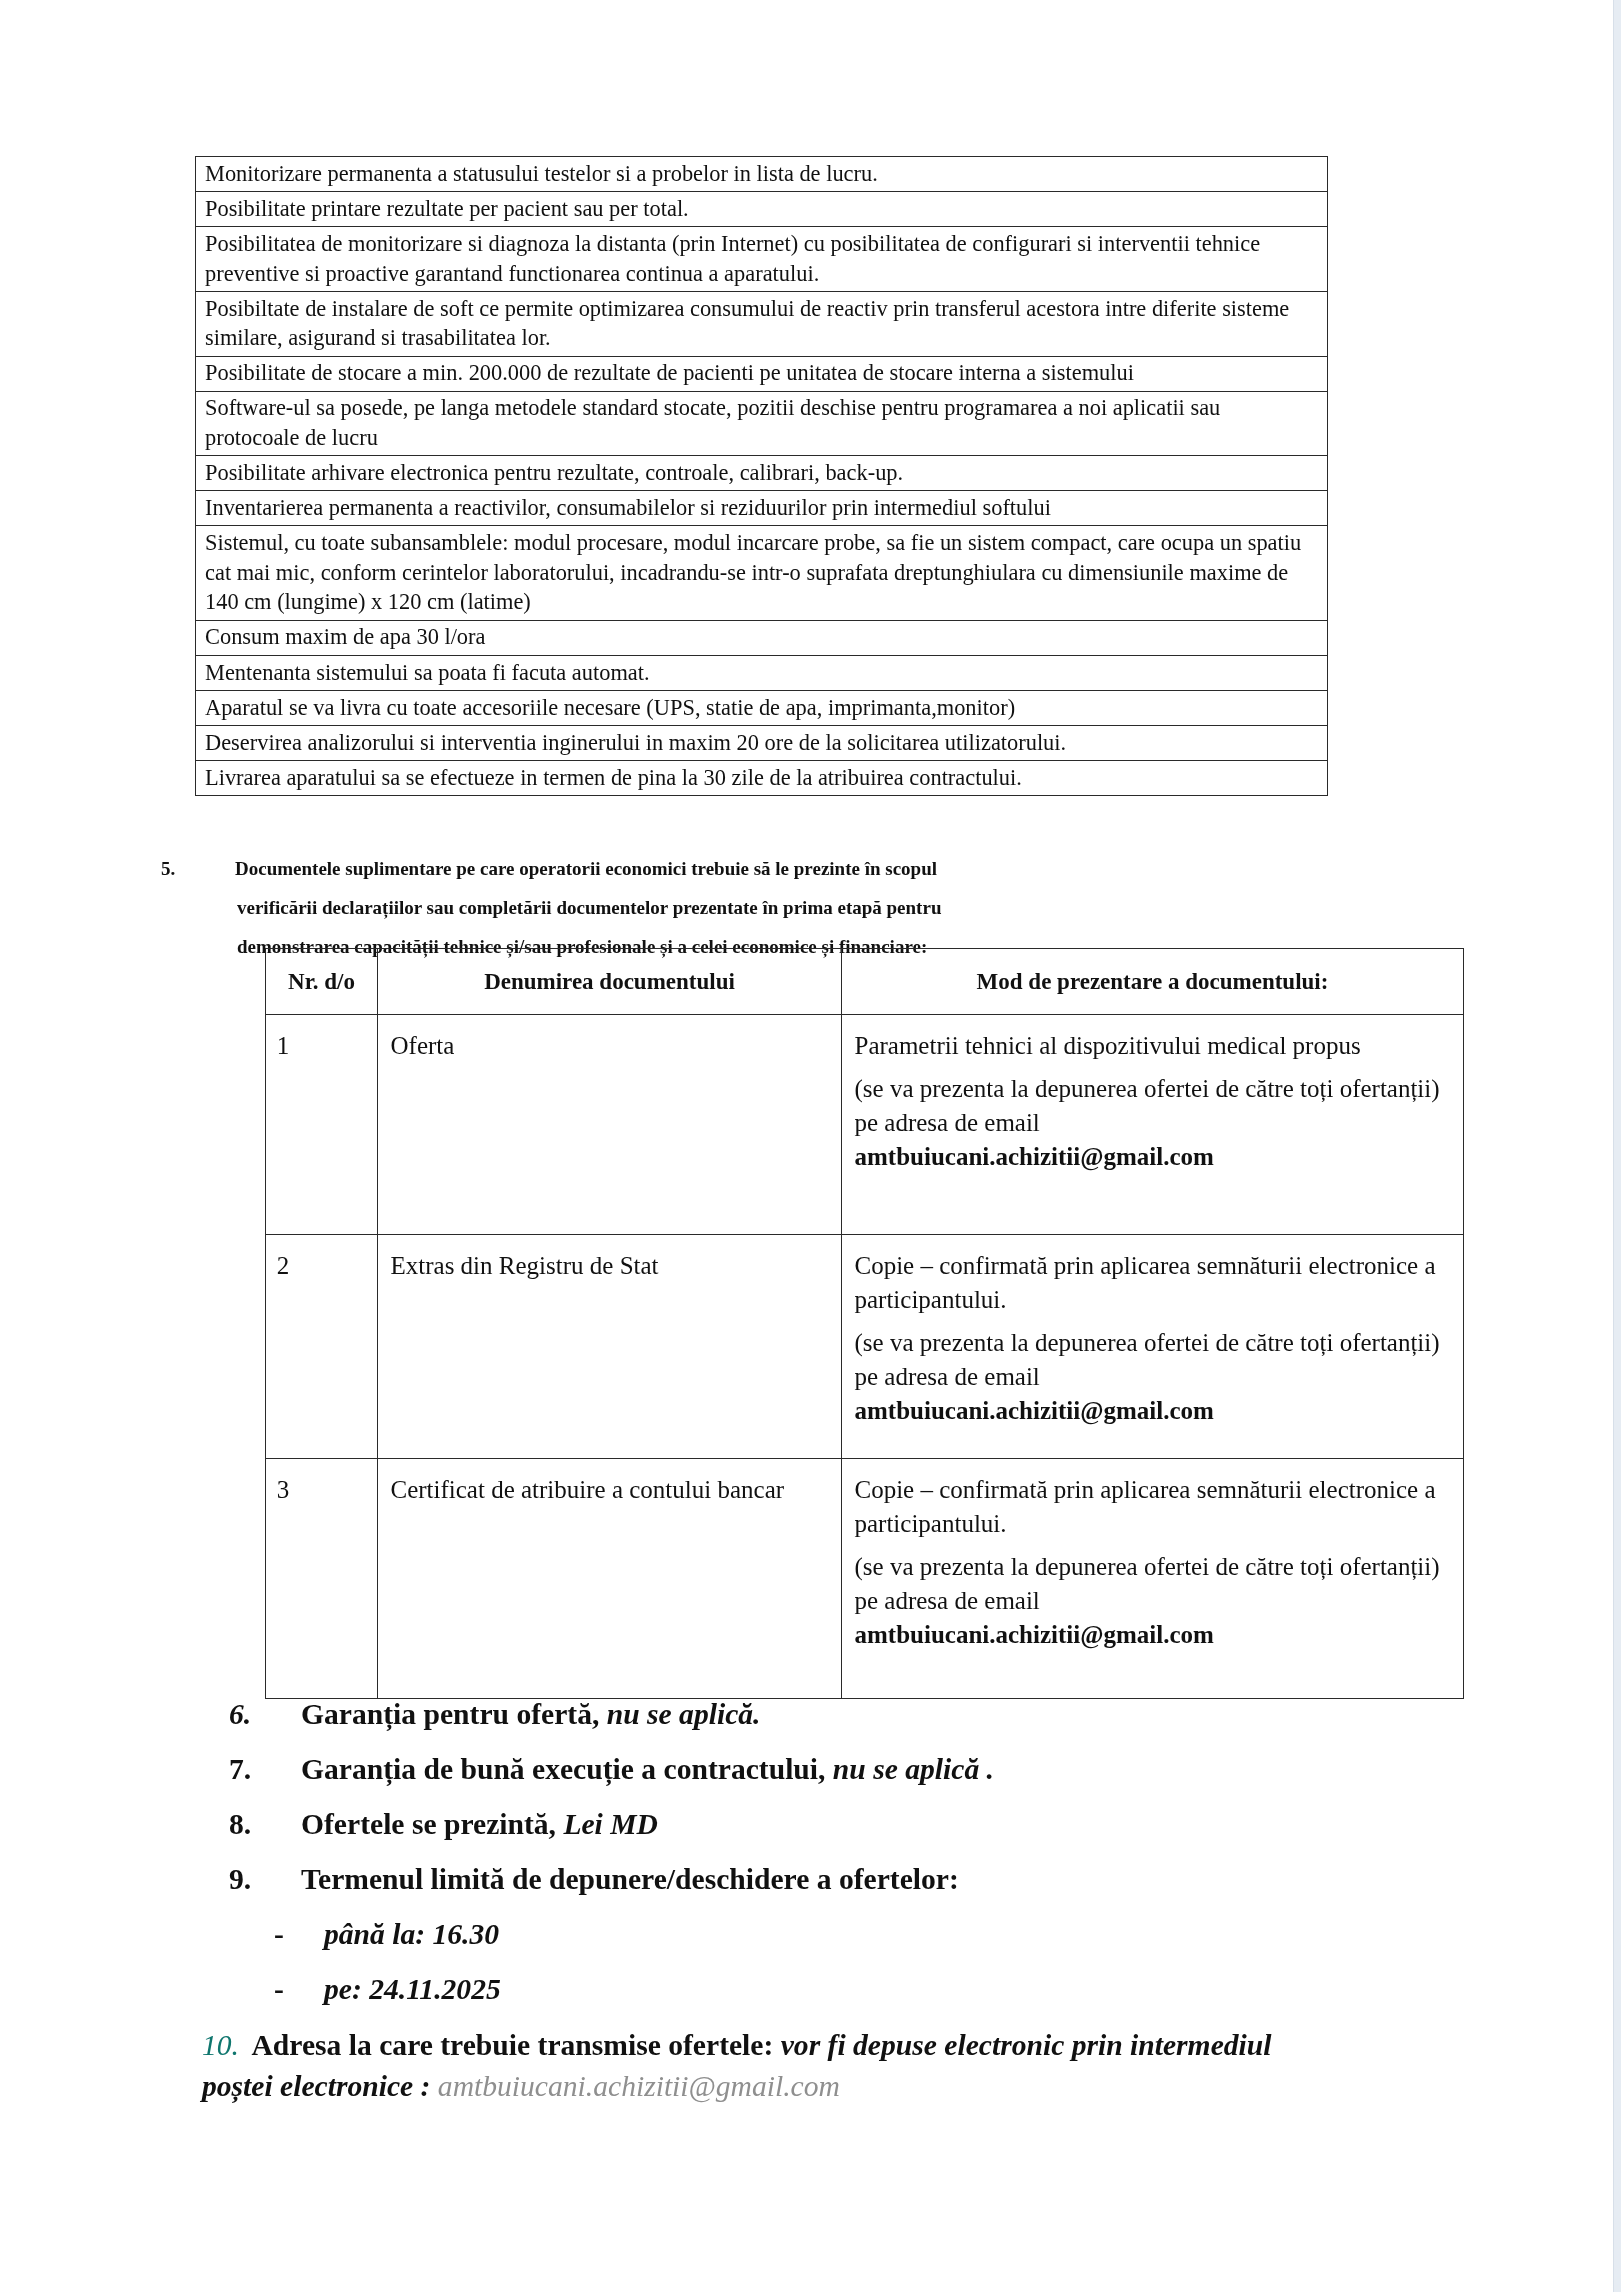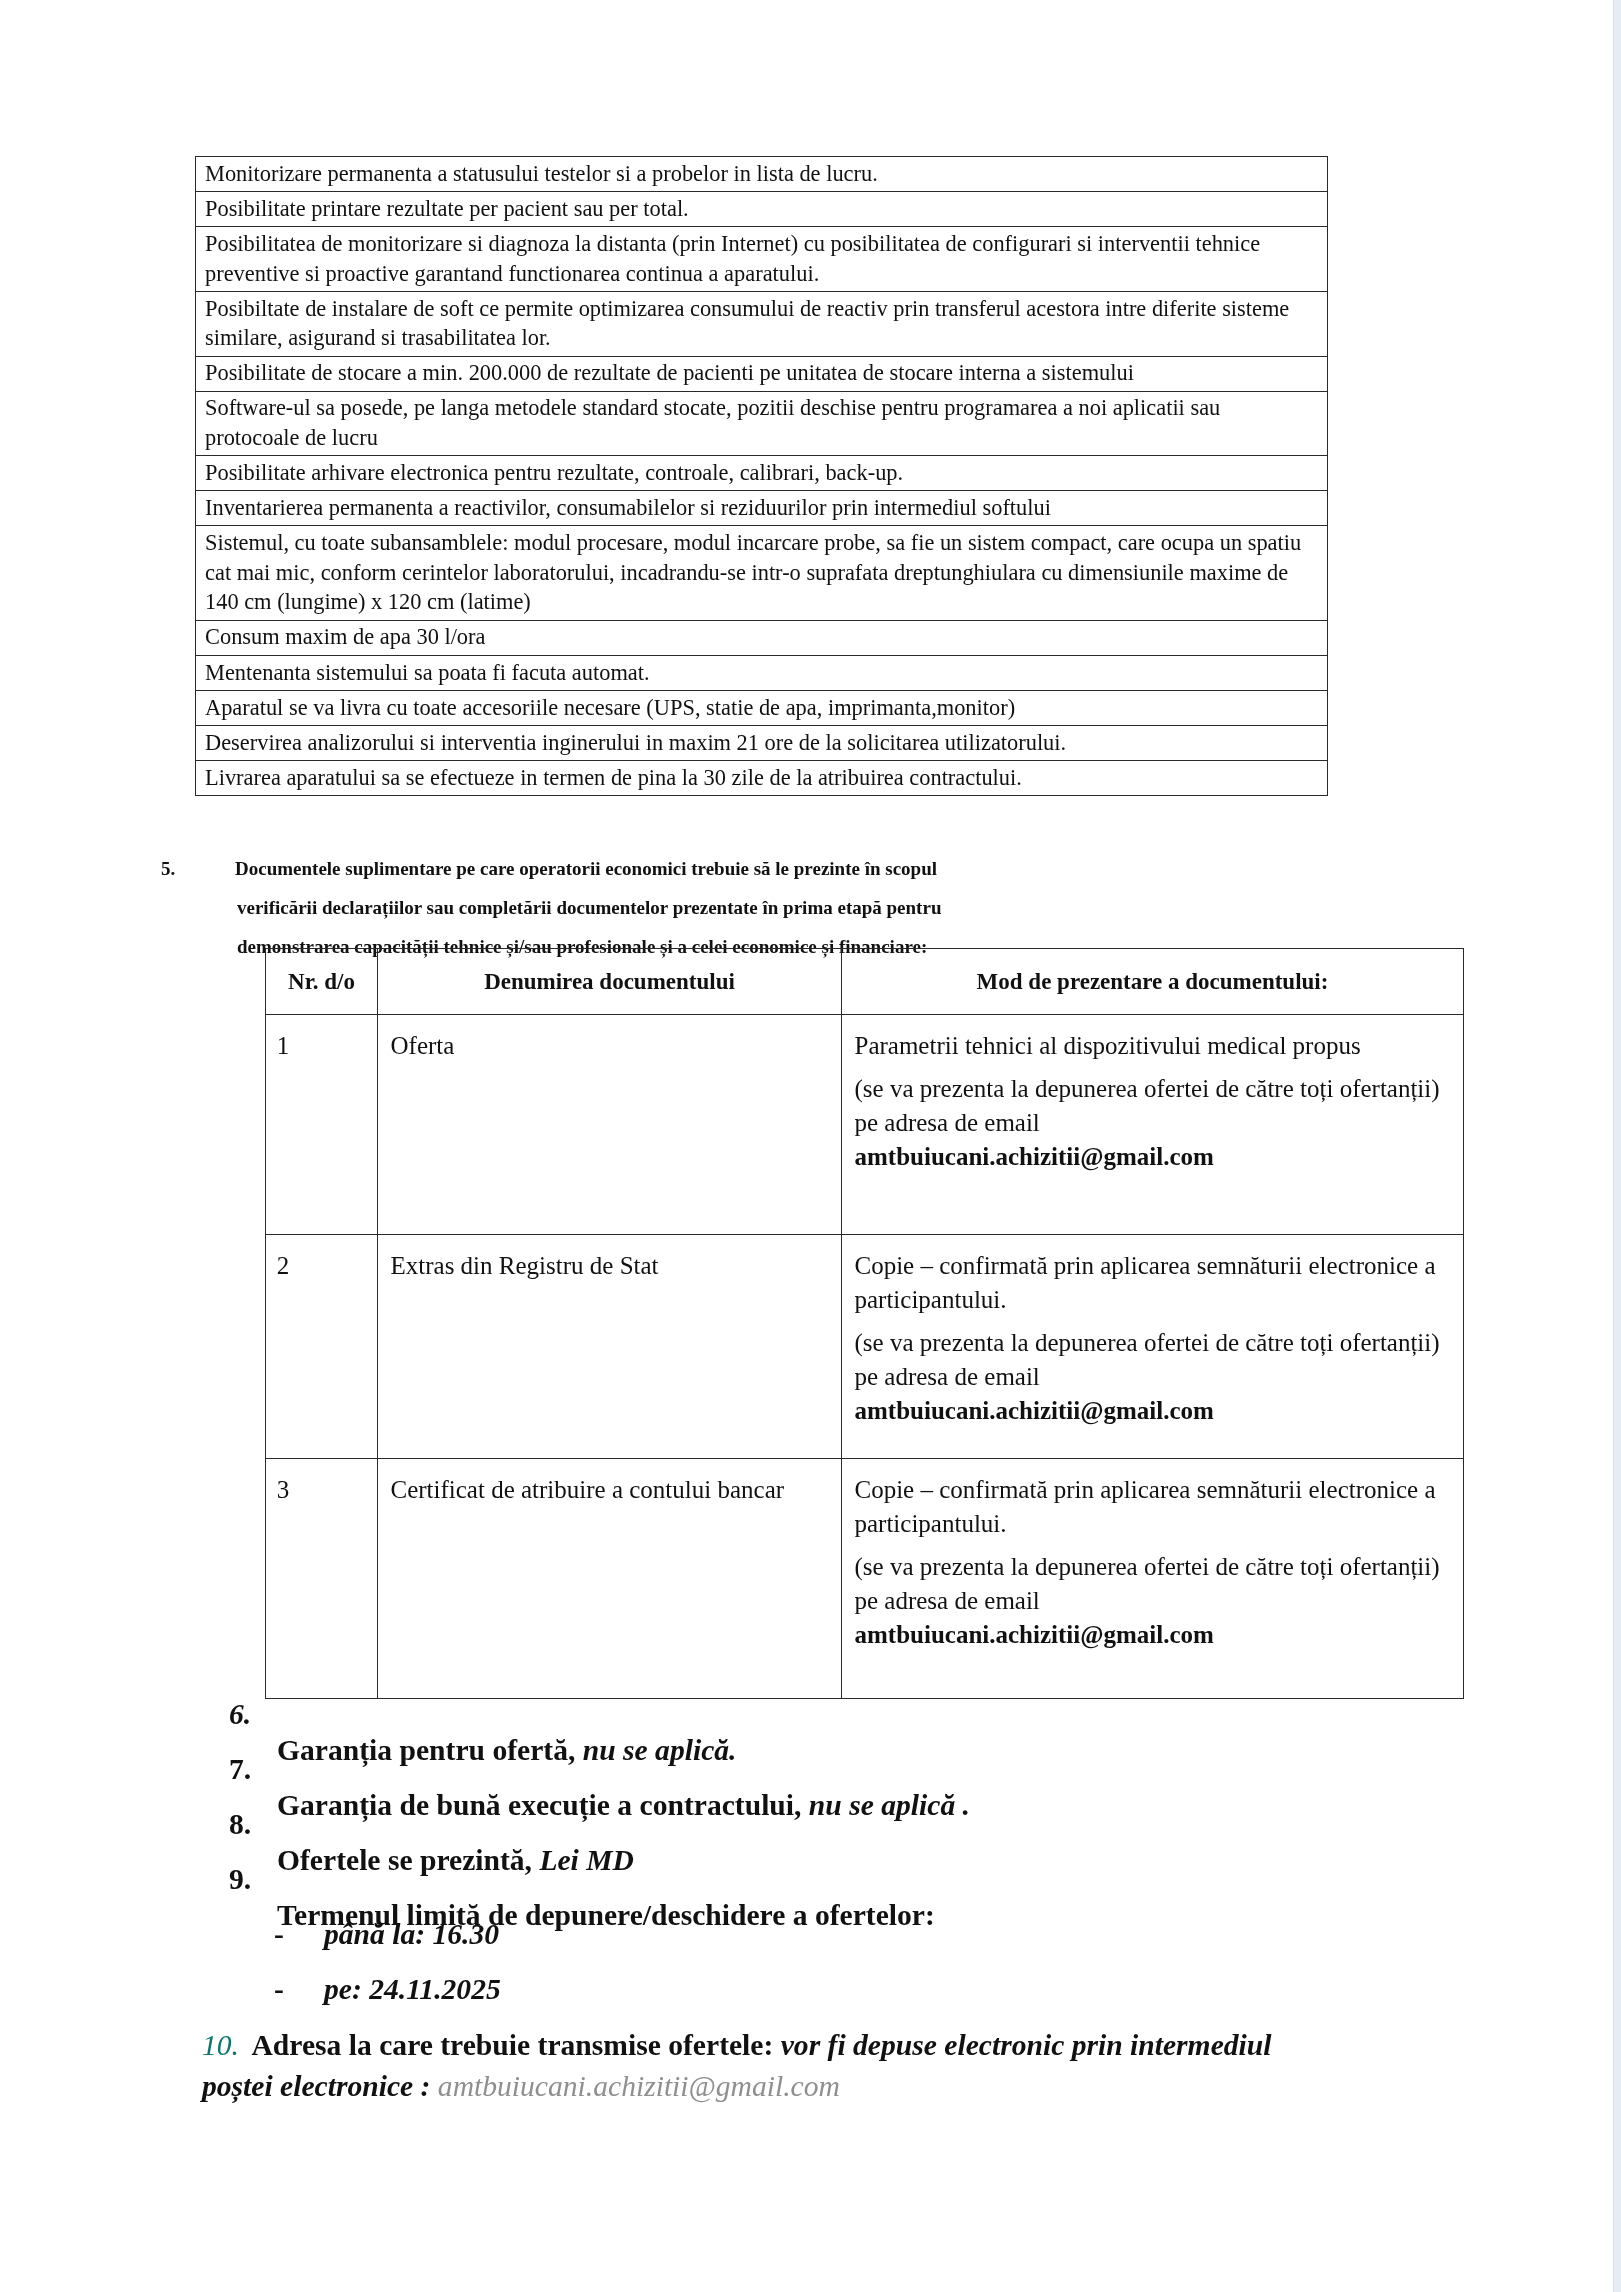--- a/index.html
+++ b/index.html
@@ -49,21 +49,21 @@
     .doc-table p { margin: 0 0 9px 0; }
     .doc-table .email { font-weight: bold; }
     
     .items {
       position: absolute; left: 229px; top: 1695px; width: 1272px;
       font-size: 29.6px; font-weight: bold;
     }
     .item { position: relative; height: 55px; line-height: 39px; }
     .item .num { position: absolute; left: 0; top: 0; }
     .item .num.it { font-style: italic; }
-    .item .txt { position: absolute; left: 48px; top: 0; white-space: nowrap; margin-top: 36px; }
+    .item .txt { position: absolute; left: 72px; top: 0; white-space: nowrap; }
     .item .it { font-style: italic; }
     .sub { position: relative; height: 55px; line-height: 39px; font-style: italic; }
     .sub .dash { position: absolute; left: 45px; font-style: normal; }
     .sub .txt { position: absolute; left: 95px; }
     .item10 { position: relative; line-height: 41px; margin-left: -27px; width: 1299px; }
     .item10 .n10 { color: #0f766e; font-style: italic; font-weight: normal; margin-right: 12.5px; }
     .item10 .it { font-style: italic; }
     .item10 .gray-email { color: #8f8f8f; font-style: italic; font-weight: normal; }
   </style>
 </head>
@@ -103,21 +103,21 @@
     <tr>
         <td>Consum maxim de apa 30 l/ora</td>
       </tr>
     <tr>
         <td>Mentenanta sistemului sa poata fi facuta automat.</td>
       </tr>
     <tr>
         <td>Aparatul se va livra cu toate accesoriile necesare (UPS, statie de apa, imprimanta,monitor)</td>
       </tr>
     <tr>
-        <td>Deservirea analizorului si interventia inginerului in maxim 21 ore de la solicitarea utilizatorului.</td>
+        <td>Deservirea analizorului si interventia inginerului in maxim 20 ore de la solicitarea utilizatorului.</td>
       </tr>
     <tr>
         <td>Livrarea aparatului sa se efectueze in termen de pina la 30 zile de la atribuirea contractului.</td>
       </tr>
   </tbody>
 </table>
 
 <div class="sec5">
   <span class="line"><span class="num">5.</span><span>Documentele suplimentare pe care operatorii economici trebuie să le prezinte în scopul</span></span>
   <span class="line" style="text-indent:0"><span>verificării declarațiilor sau completării documentelor prezentate în prima etapă pentru</span></span>

